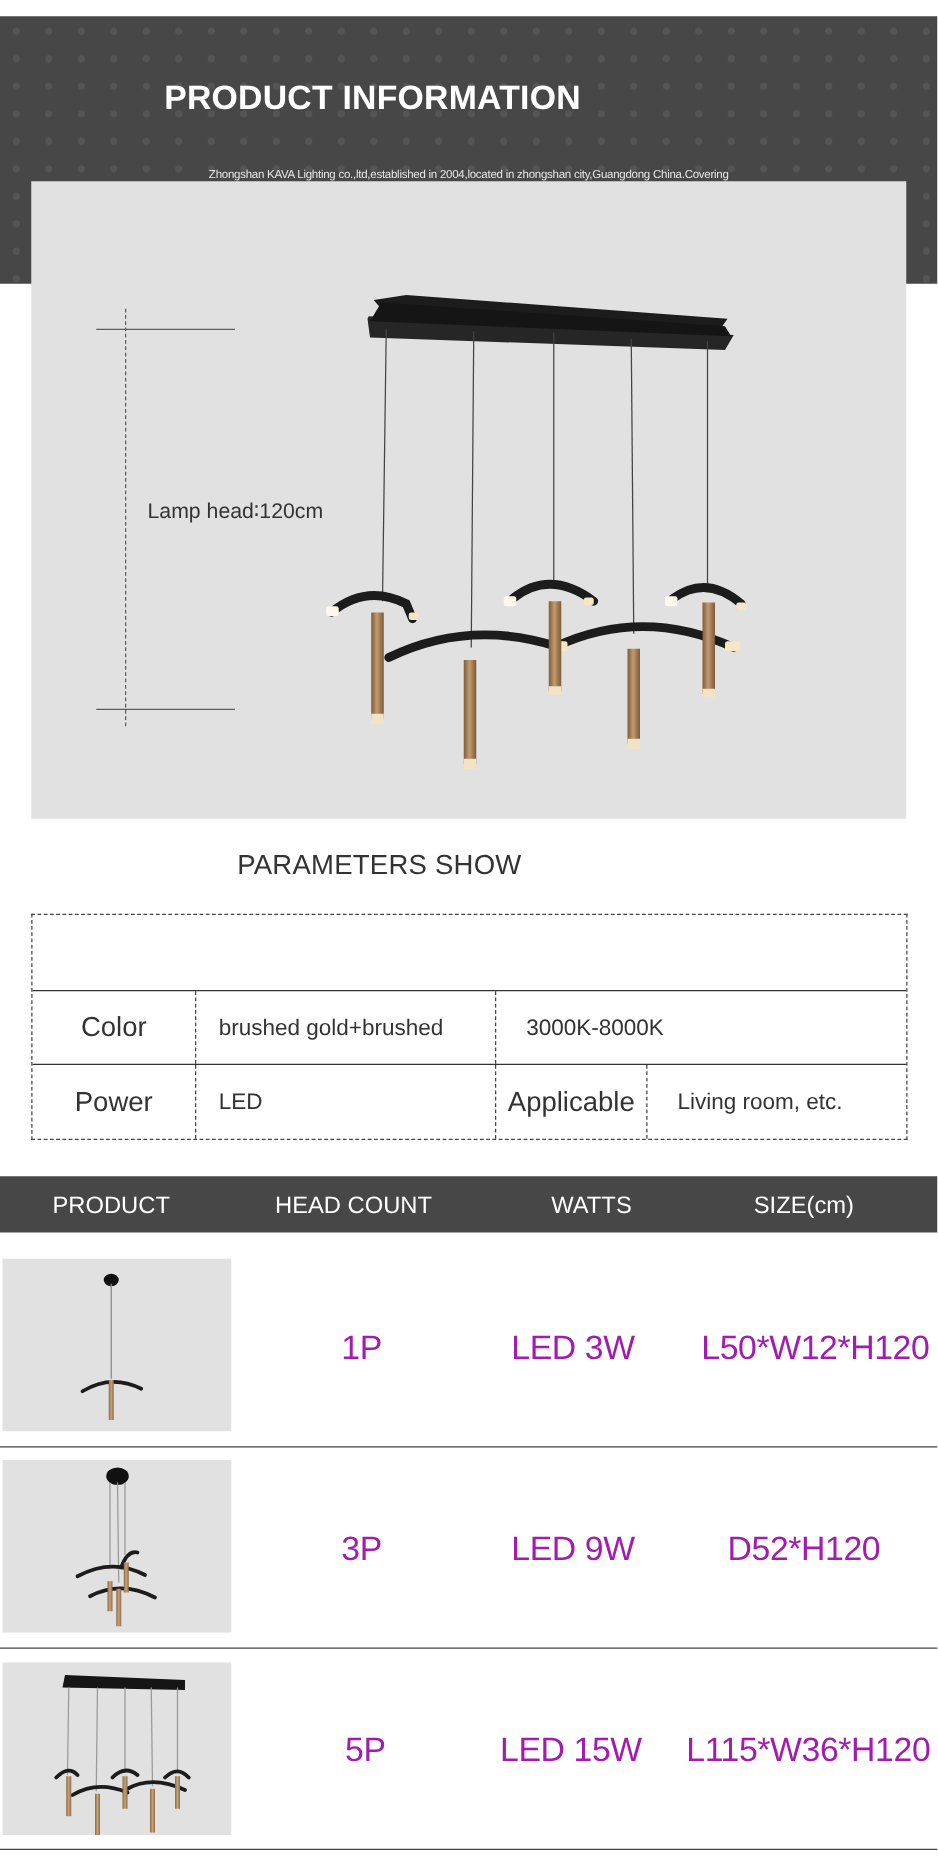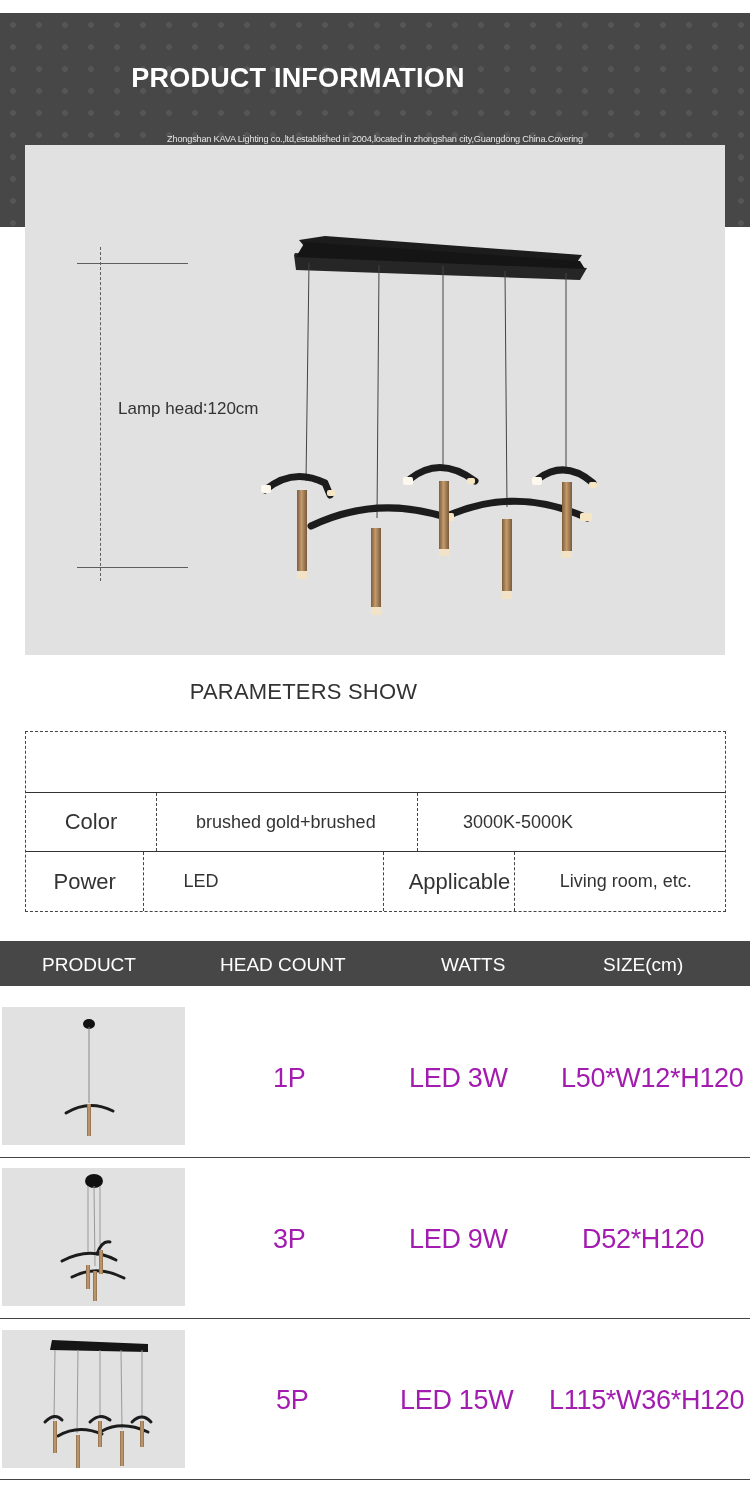--- a/index.html
+++ b/index.html
@@ -37,21 +37,21 @@
 
   .params-title {
     position: absolute; left: 0; top: 679px; width: 607px; text-align: center;
     font-size: 22px; color: #333; letter-spacing: 0.2px;
   }
   .params {
     position: absolute; left: 25px; top: 731px; width: 701px; height: 181px;
     border: 1px dashed #444;
   }
   .prow { position: absolute; left: 0; width: 699px; display: flex; }
-  .prow.sep { border-top: 1px solid #333; gap: 21px; }
+  .prow.sep { border-top: 1px solid #333; }
   .pcell {
     height: 100%; display: flex; align-items: center; font-size: 17px; color: #333;
     border-right: 1px dashed #444; white-space: nowrap;
   }
   .pcell:last-child { border-right: none; }
   .pc1 { width: 131px; justify-content: center; font-size: 22px; }
   .pc2 { width: 240px; padding-left: 18px; font-size: 18px; }
   .pc3 { width: 121px; justify-content: center; font-size: 22px; }
   .pc4 { width: 207px; padding-left: 24px; font-size: 18px; }
 
@@ -128,21 +128,21 @@
     <rect x="537" y="337" width="10" height="73" fill="url(#gold)"></rect>
     <rect x="537" y="406" width="10" height="7" fill="#f2e3c6"></rect>
   </svg>
 </div>
 
 <div class="params-title">PARAMETERS SHOW</div>
 <div class="params">
   <div class="prow sep" style="top:60px; height:59px;">
     <div class="pcell pc1">Color</div>
     <div class="pcell pc2">brushed gold+brushed</div>
-    <div class="pcell pc4">3000K-5000K</div>
+    <div class="pcell pc4">3000K-8000K</div>
   </div>
   <div class="prow sep" style="top:119px; height:60px;">
     <div class="pcell pc1">Power</div>
     <div class="pcell pc2">LED</div>
     <div class="pcell pc3">Applicable</div>
     <div class="pcell pc4">Living room, etc.</div>
   </div>
 </div>
 
 <div class="size-head">

